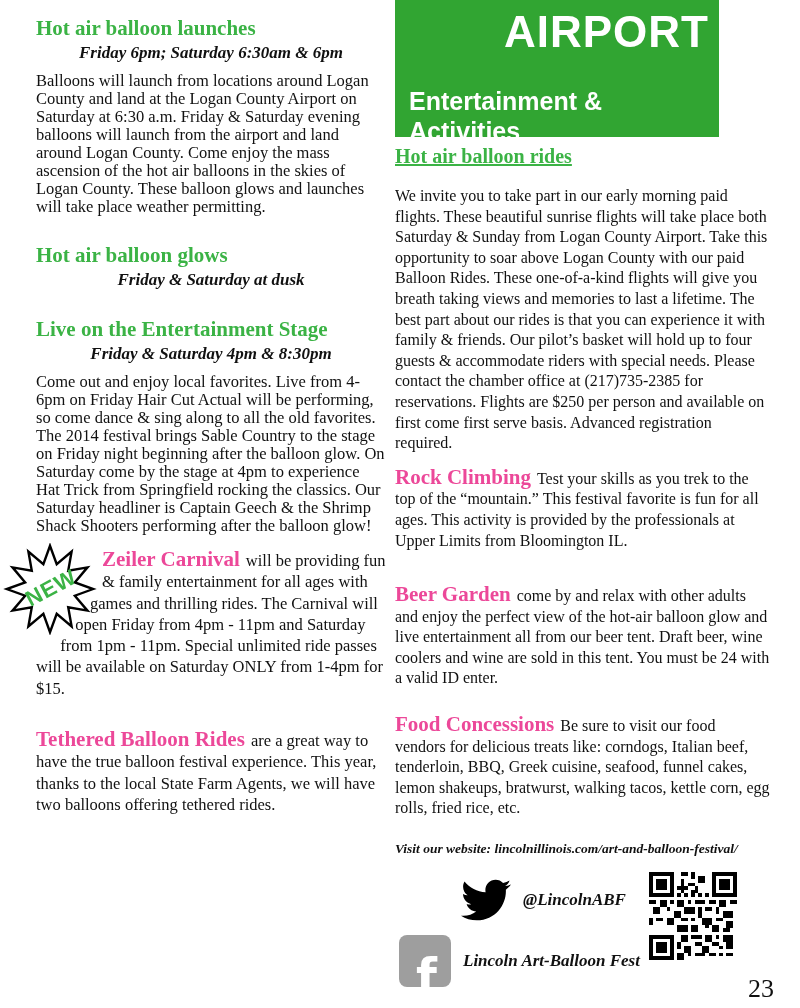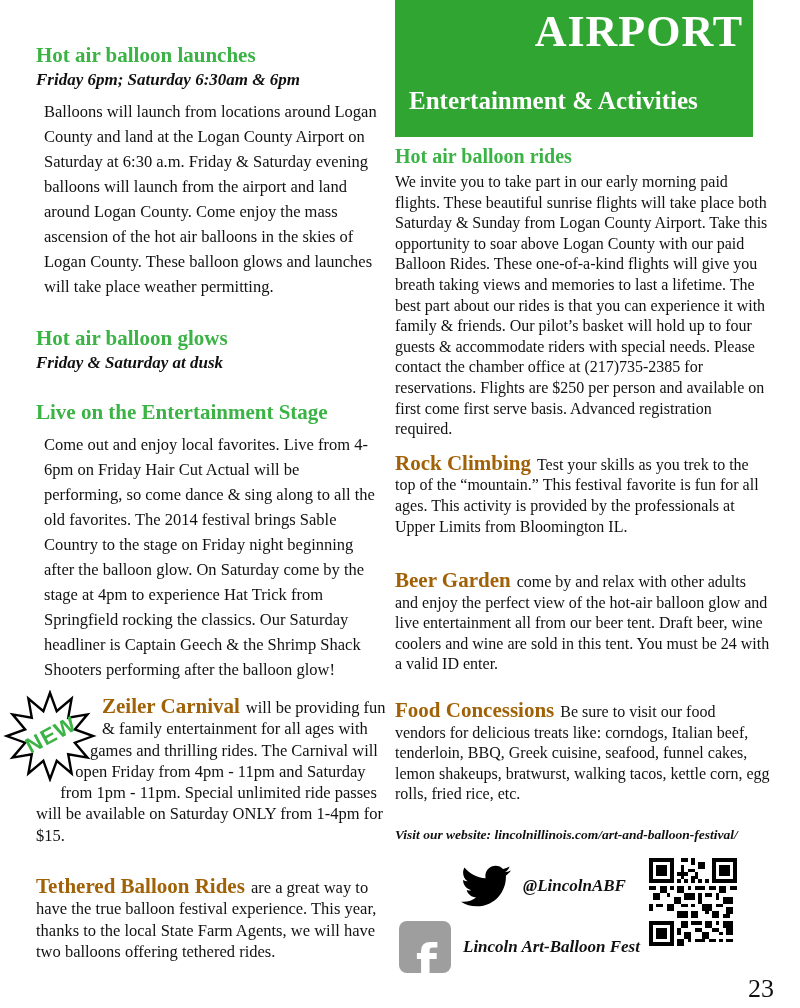--- a/index.html
+++ b/index.html
@@ -1,55 +1,55 @@
 <!DOCTYPE html>
 <html><head>
 <meta charset="utf-8">
 <style>
   html,body { margin:0; padding:0; background:#ffffff; }
   .page {
     position:relative; width:800px; height:1008px; background:#ffffff;
     font-family:"Liberation Serif", serif; color:#111; overflow:hidden;
   }
   
-  .col-left { position:absolute; left:36px; top:43px; width:350px; }
+  .col-left { position:absolute; left:36px; top:16px; width:350px; }
   .green-head {
     color:#3bb345; font-weight:bold; font-size:21px; line-height:24px;
     margin:0 0 3px 0; font-family:"Liberation Serif", serif;
   }
-  .schedule { font-size:17px; font-weight:bold; font-style:italic; margin:0 0 9px 0; line-height:20px; }
-  .body-text { font-size:16.5px; line-height:25px; margin:8px; }
+  .schedule { font-size:17px; font-weight:bold; font-style:italic; margin:0 0 9px 0; line-height:20px;text-align:center; }
+  .body-text { font-size:16.5px; line-height:18px; margin:0; }
   .sec { margin-bottom:27px; }
   .sec-stage { margin-bottom:14px; }
-  .green-inline { color:#a16207; font-weight:bold; font-size:21px; margin-right:6px; }
+  .green-inline { color:#ec4899; font-weight:bold; font-size:21px; margin-right:6px; }
   
   .carnival { margin-bottom:30px; }
   .carnival-para { font-size:16.5px; line-height:21.3px; margin:0; }
   .star-wrap {
     float:left; width:96px; height:92px; position:relative;
     margin:-6px 4px 2px -34px;
     shape-outside: polygon(0% 0%, 100% 0%, 100% 30%, 35% 100%, 0% 100%);
   }
   .star-svg { width:96px; height:92px; display:block; }
   .new-label {
     position:absolute; left:22px; top:32px; transform:rotate(-28deg);
     color:#3bb345; font-family:"Liberation Sans", sans-serif;
     font-weight:bold; font-size:22px; letter-spacing:1px;
   }
   .tethered { margin-top:26px; }
   
   .col-right { position:absolute; left:395px; top:0; width:375px; }
   .banner {
-    width:358px; height:137px; box-sizing:border-box;
-    background:#31a532; color:#ffffff; font-family:Liberation Serif, serif;
+    width:324px; height:137px; box-sizing:border-box;
+    background:#31a532; color:#ffffff; font-family:Liberation Sans, sans-serif;
     padding:4px 10px 0 14px;
   }
   .banner-title { text-align:right; font-size:44px; font-weight:bold; line-height:56px; letter-spacing:1px; margin:0; }
   .banner-sub { font-size:25px; font-weight:bold; line-height:30px; margin:26px 0 0 0; }
-  .rides-head { font-size:20px; margin:7px 0 4px 0; }
+  .rides-head { font-size:20px; margin:7px 0 18px 0;text-decoration:underline; }
   .r-body { font-size:16px; line-height:20.6px; margin:0; }
   .inline-para { font-size:16px; line-height:20.6px; margin:0; }
   .gap-rock { margin-top:13px; }
   .gap-beer { margin-top:33px; }
   .gap-food { margin-top:25px; }
   .website { font-size:13.5px; font-weight:bold; font-style:italic; margin:22px 0 0 0; }
   
   .social { position:relative; height:160px; margin-top:12px; }
   .twitter-row { position:absolute; left:62px; top:6px; display:flex; align-items:center; }
   .twitter-svg { width:58px; height:50px; }
@@ -80,20 +80,21 @@
       <p class="body-text">Balloons will launch from locations around Logan County and land at the Logan County Airport on Saturday at 6:30 a.m. Friday &amp; Saturday evening balloons will launch from the airport and land around Logan County. Come enjoy the mass ascension of the hot air balloons in the skies of Logan County. These balloon glows and launches will take place weather permitting.</p>
     </div>
 
     <div class="sec">
       <h2 class="green-head">Hot air balloon glows</h2>
       <p class="schedule">Friday &amp; Saturday at dusk</p>
     </div>
 
     <div class="sec sec-stage">
       <h2 class="green-head">Live on the Entertainment Stage</h2>
+      <p class="schedule">Friday &amp; Saturday 4pm &amp; 8:30pm</p>
       <p class="body-text">Come out and enjoy local favorites. Live from 4-6pm on Friday Hair Cut Actual will be performing, so come dance &amp; sing along to all the old favorites. The 2014 festival brings Sable Country to the stage on Friday night beginning after the balloon glow. On Saturday come by the stage at 4pm to experience Hat Trick from Springfield rocking the classics. Our Saturday headliner is Captain Geech &amp; the Shrimp Shack Shooters performing after the balloon glow!</p>
     </div>
 
     <div class="carnival">
       <div class="star-wrap">
         <svg class="star-svg" viewBox="0 0 100 100">
           <polygon points="97,50 77,57.3 90.7,73.5 69.8,69.8 73.5,90.7 57.3,77 50,97 42.8,77 26.5,90.7 30.2,69.8 9.3,73.5 23,57.3 3,50 23,42.8 9.3,26.5 30.2,30.2 26.5,9.3 42.8,23 50,3 57.3,23 73.5,9.3 69.8,30.2 90.7,26.5 77,42.8" fill="#ffffff" stroke="#000000" stroke-width="2.6"></polygon>
         </svg>
         <span class="new-label">NEW</span>
       </div>

